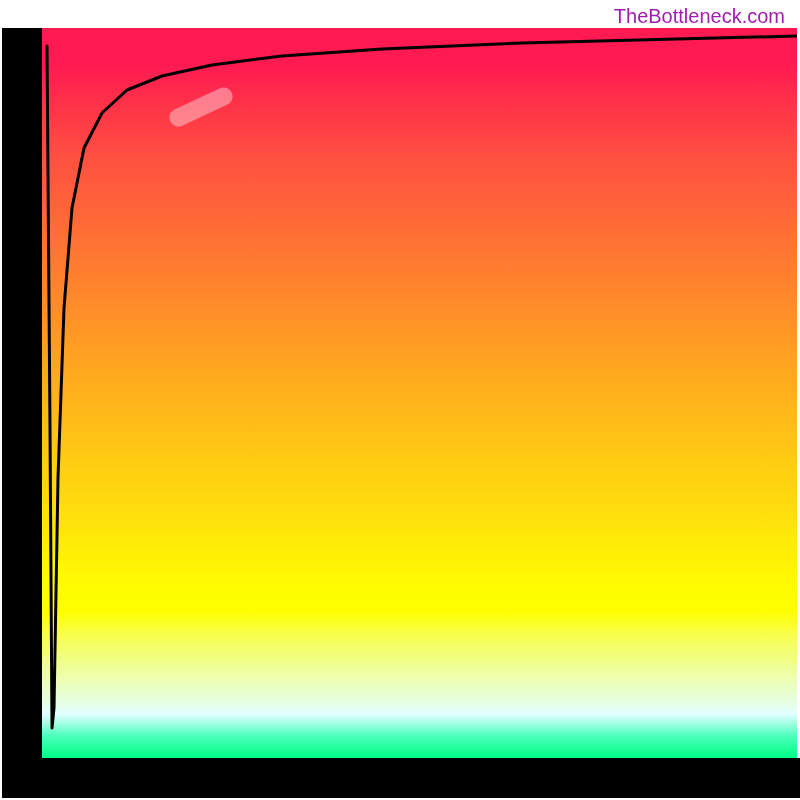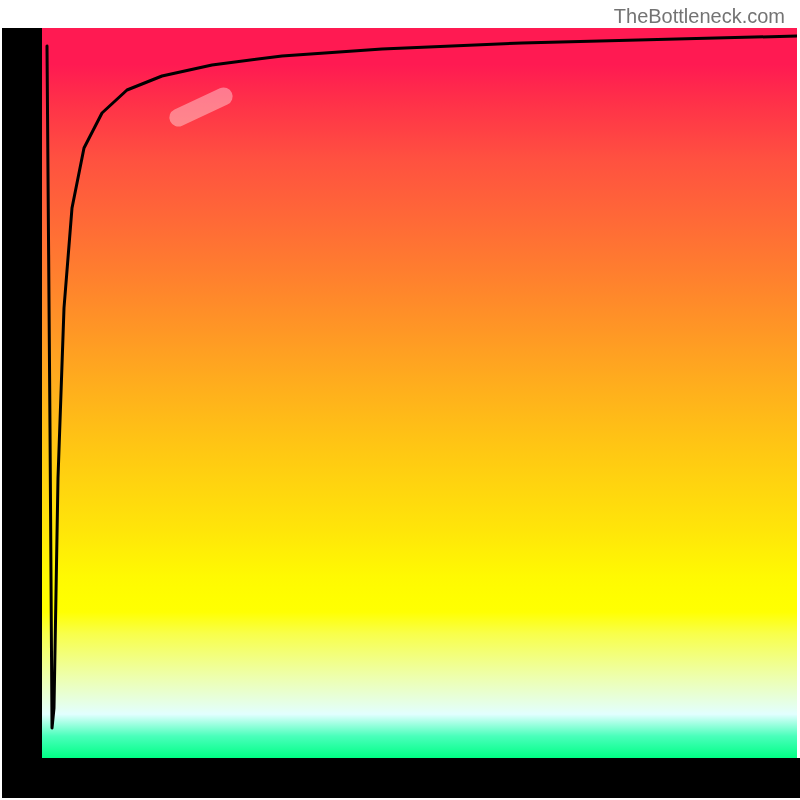--- a/index.html
+++ b/index.html
@@ -8,21 +8,21 @@
       height: 800px;
       background: #ffffff;
       font-family: Arial, sans-serif;
       position: relative;
     }
     .credit {
       position: absolute;
       top: 5px;
       right: 15px;
       font-size: 20px;
-      color: #737373;
+      color: #a21caf;
       font-weight: 400;
       z-index: 10;
     }
     .chart-container {
       position: absolute;
       top: 28px;
       left: 2px;
       width: 796px;
       height: 770px;
     }

